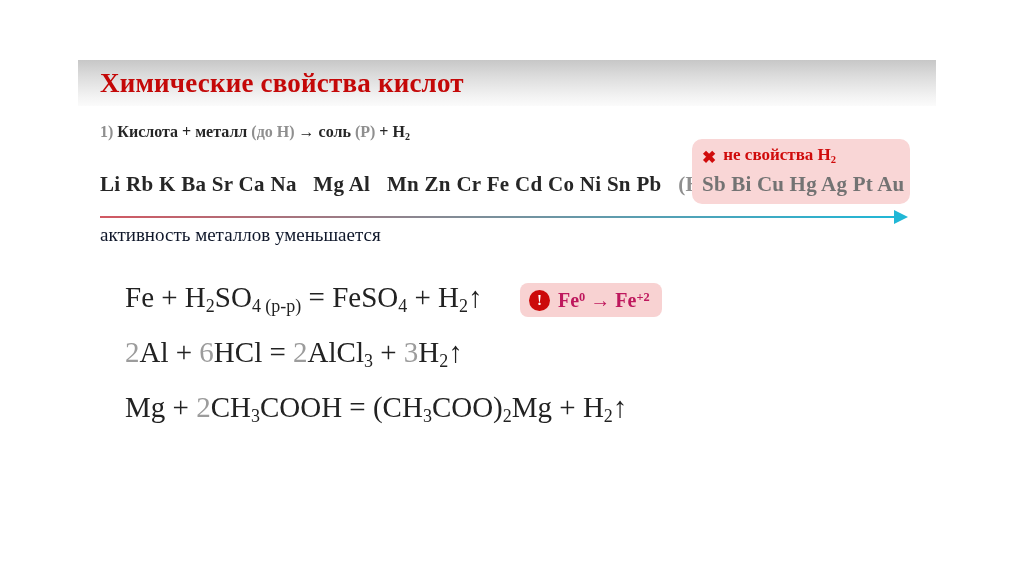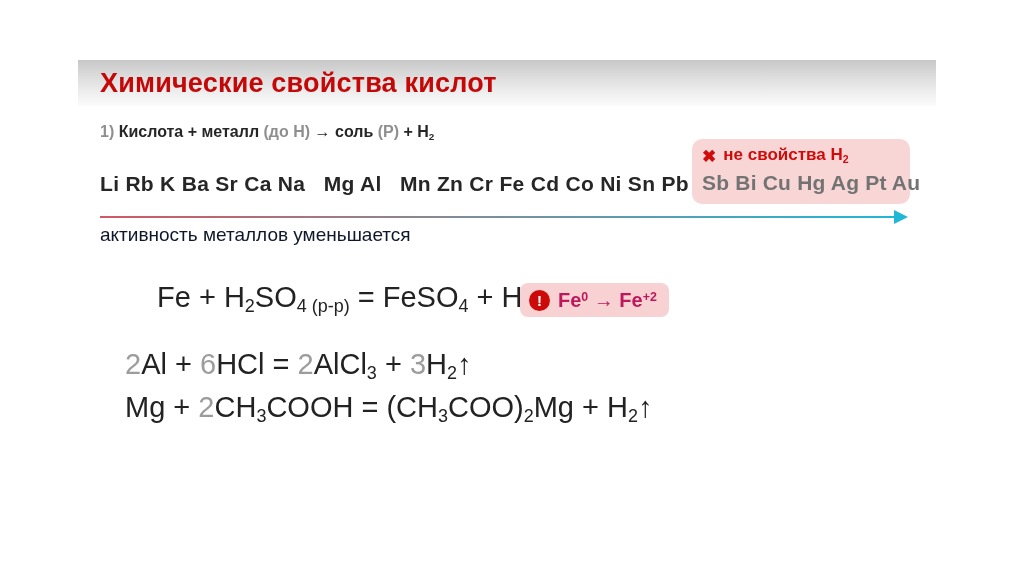--- a/index.html
+++ b/index.html
@@ -1,18 +1,18 @@
 <!DOCTYPE html>
 <html><head>
 <meta charset="utf-8">
 <style>
   html,body{margin:0;padding:0;background:#ffffff;}
   .stage{
     position:relative;width:976px;height:574px;background:#ffffff;
-    font-family:Liberation Sans, sans-serif;overflow:hidden;
+    font-family:Liberation Serif, serif;overflow:hidden;
   }
   
   .header-bar{
     position:absolute;left:78px;top:60px;width:858px;height:46px;
     background:linear-gradient(180deg,#c7c7c7 0%,#dcdcdc 35%,#f3f3f3 80%,#fbfbfb 100%);
   }
   .title{
     position:absolute;left:22px;top:0;margin:0;line-height:46px;
     font-size:27px;font-weight:bold;color:#c40808;letter-spacing:.2px;white-space:pre;
   }
@@ -53,22 +53,22 @@
     border-left:14px solid #21b7d6;border-top:7px solid transparent;border-bottom:7px solid transparent;
   }
   .activity-caption{
     position:absolute;left:100px;top:224px;font-size:19px;color:#0f172a;white-space:pre;
   }
   
   .equation{
     position:absolute;left:125px;font-size:29px;color:#222222;white-space:pre;
   }
   .equation .gray{color:#9c9c9c;}
-  .eq1{top:281px;margin-left:32px;}
-  .eq2{top:348px;}
+  .eq1{top:281px;}
+  .eq2{top:336px;}
   .eq3{top:391px;text-align:center;}
   
   .oxidation-badge{
     position:absolute;left:520px;top:283px;height:34px;
     background:#f8d2d2;border-radius:8px;display:flex;align-items:center;
     gap:8px;padding:0 12px 0 9px;box-sizing:border-box;
   }
   .excl-icon{
     width:21px;height:21px;border-radius:50%;background:#cc0a0a;color:#ffffff;
     font-weight:bold;font-size:15px;display:flex;align-items:center;justify-content:center;

